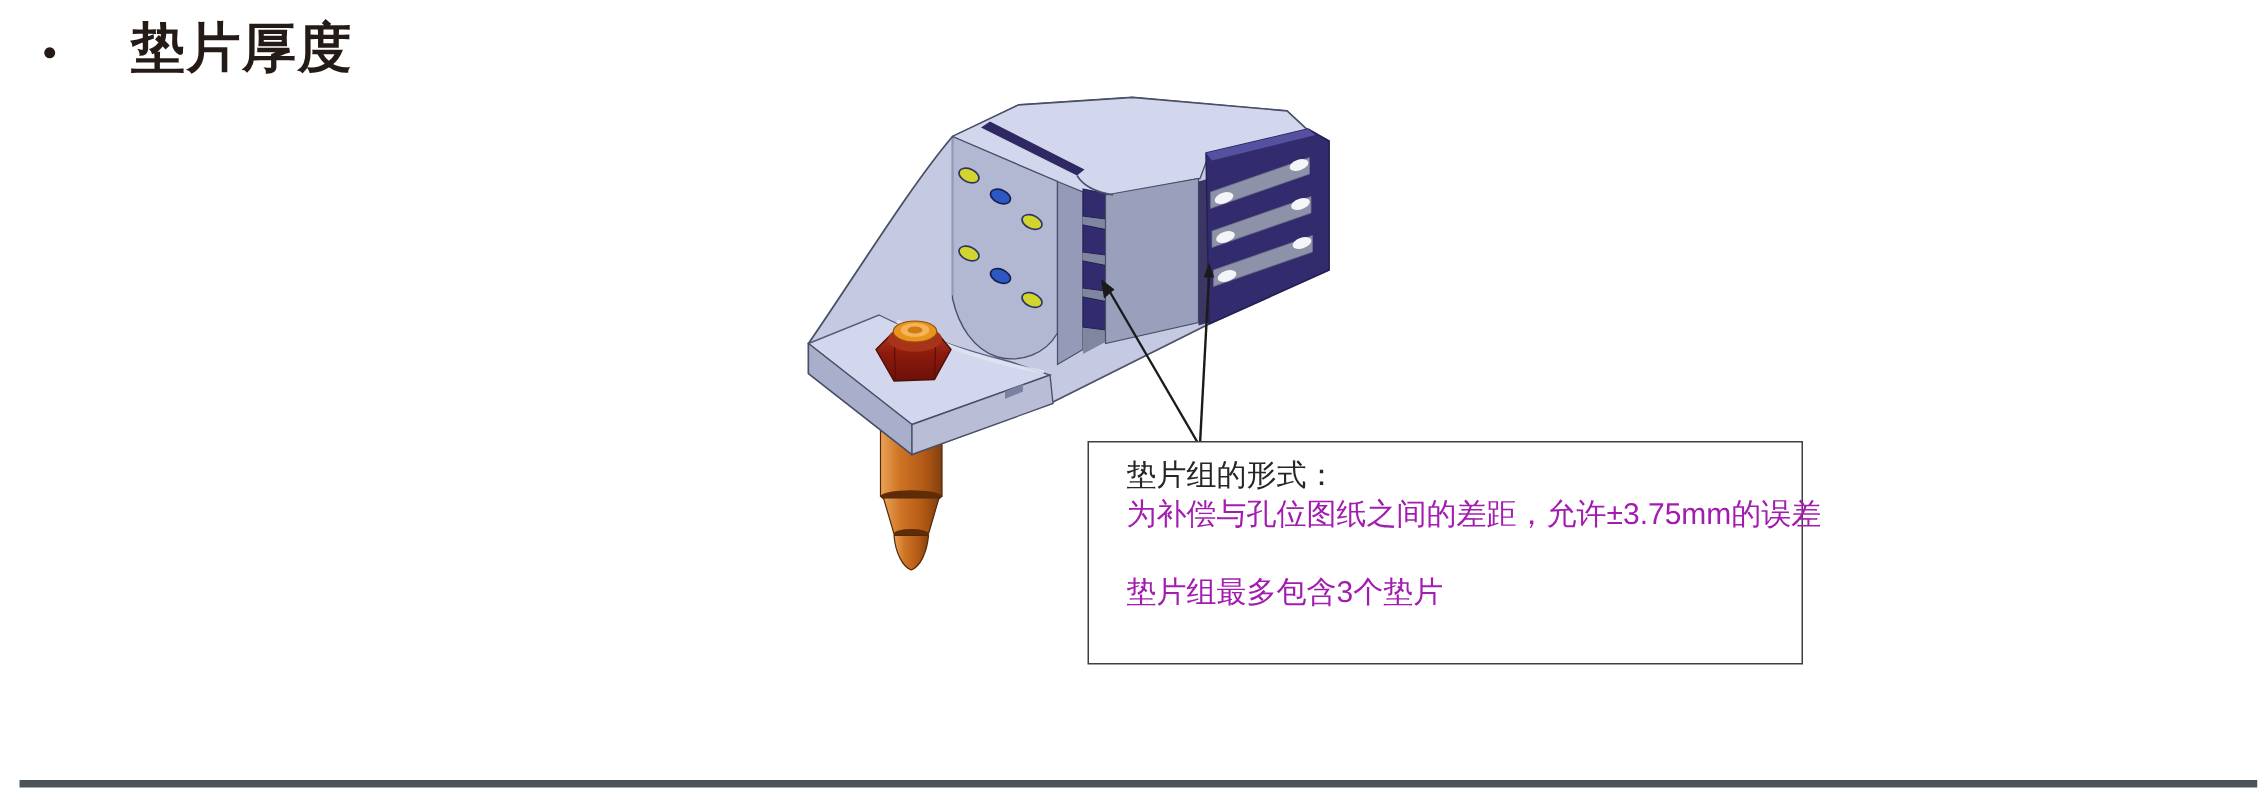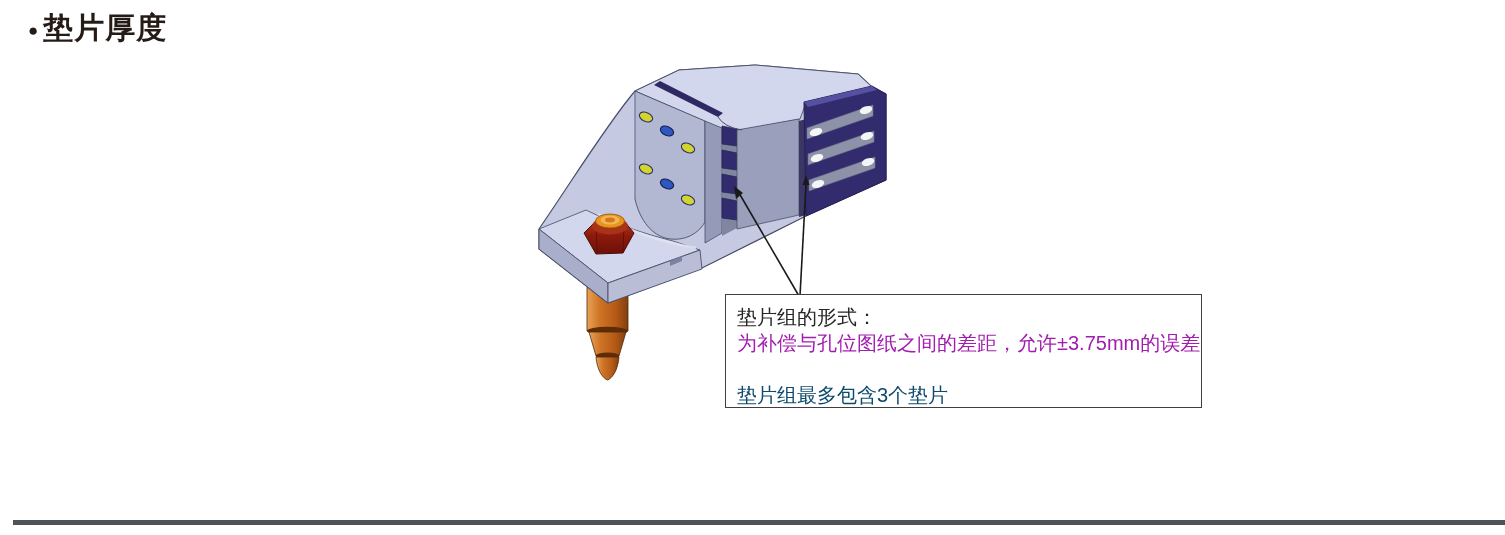--- a/index.html
+++ b/index.html
@@ -2,24 +2,24 @@
 <html><head>
 <meta charset="utf-8">
 <style>
   html,body{margin:0;padding:0;background:#ffffff;}
   body{width:1505px;height:535px;position:relative;overflow:hidden;
        font-family:"Liberation Sans","DejaVu Sans",sans-serif;}
   .page{position:absolute;inset:0;background:#ffffff;}
   .illustration-svg{position:absolute;left:0;top:0;width:1505px;height:535px;}
   .heading{position:absolute;left:28px;top:8px;display:flex;align-items:center;}
   .heading-bullet{font-size:17px;line-height:1;margin-right:5px;transform:translateY(2px);}
-  .heading-text{font-size:30px;font-weight:bold;letter-spacing:1px;}
-  .callout{position:absolute;left:725px;top:294px;width:477px;height:114px;
+  .heading-text{font-size:36px;font-weight:bold;letter-spacing:1px;margin-left:44px;}
+  .callout{position:absolute;left:725px;top:294px;width:477px;height:149px;
            box-sizing:border-box;border:1.6px solid #3f3f3f;background:#ffffff;
-           padding:9px 6px 0 11px;}
+           padding:9px 6px 0 25px;}
   .callout-line{font-size:20px;line-height:26px;height:26px;white-space:nowrap;
                 color:#262626;}
   .divider{position:absolute;left:13px;top:520px;width:1492px;height:5px;}
 </style>
 </head>
 <body>
 
 <div class="page">
 
   <svg class="illustration-svg" viewBox="0 0 1505 535" xmlns="http://www.w3.org/2000/svg">
@@ -113,17 +113,17 @@
 
   <div class="heading" style="color: rgb(36, 27, 22);">
     <span class="heading-bullet">●</span>
     <span class="heading-text">垫片厚度</span>
   </div>
 
   <div class="callout" style="border-color: rgb(63, 63, 63);">
     <div class="callout-line" style="color: rgb(38, 38, 38);">垫片组的形式：</div>
     <div class="callout-line" style="color: #a21caf;">为补偿与孔位图纸之间的差距，允许±3.75mm的误差</div>
     <div class="callout-line" style="color: rgb(38, 38, 38);"></div>
-    <div class="callout-line" style="color: #0c4a6e;">垫片组最多包含3个垫片</div>
+    <div class="callout-line" style="color: #a21caf;">垫片组最多包含3个垫片</div>
   </div>
 
   <div class="divider" style="background: rgb(76, 84, 90);"></div>
 </div>
 
 </body></html>

